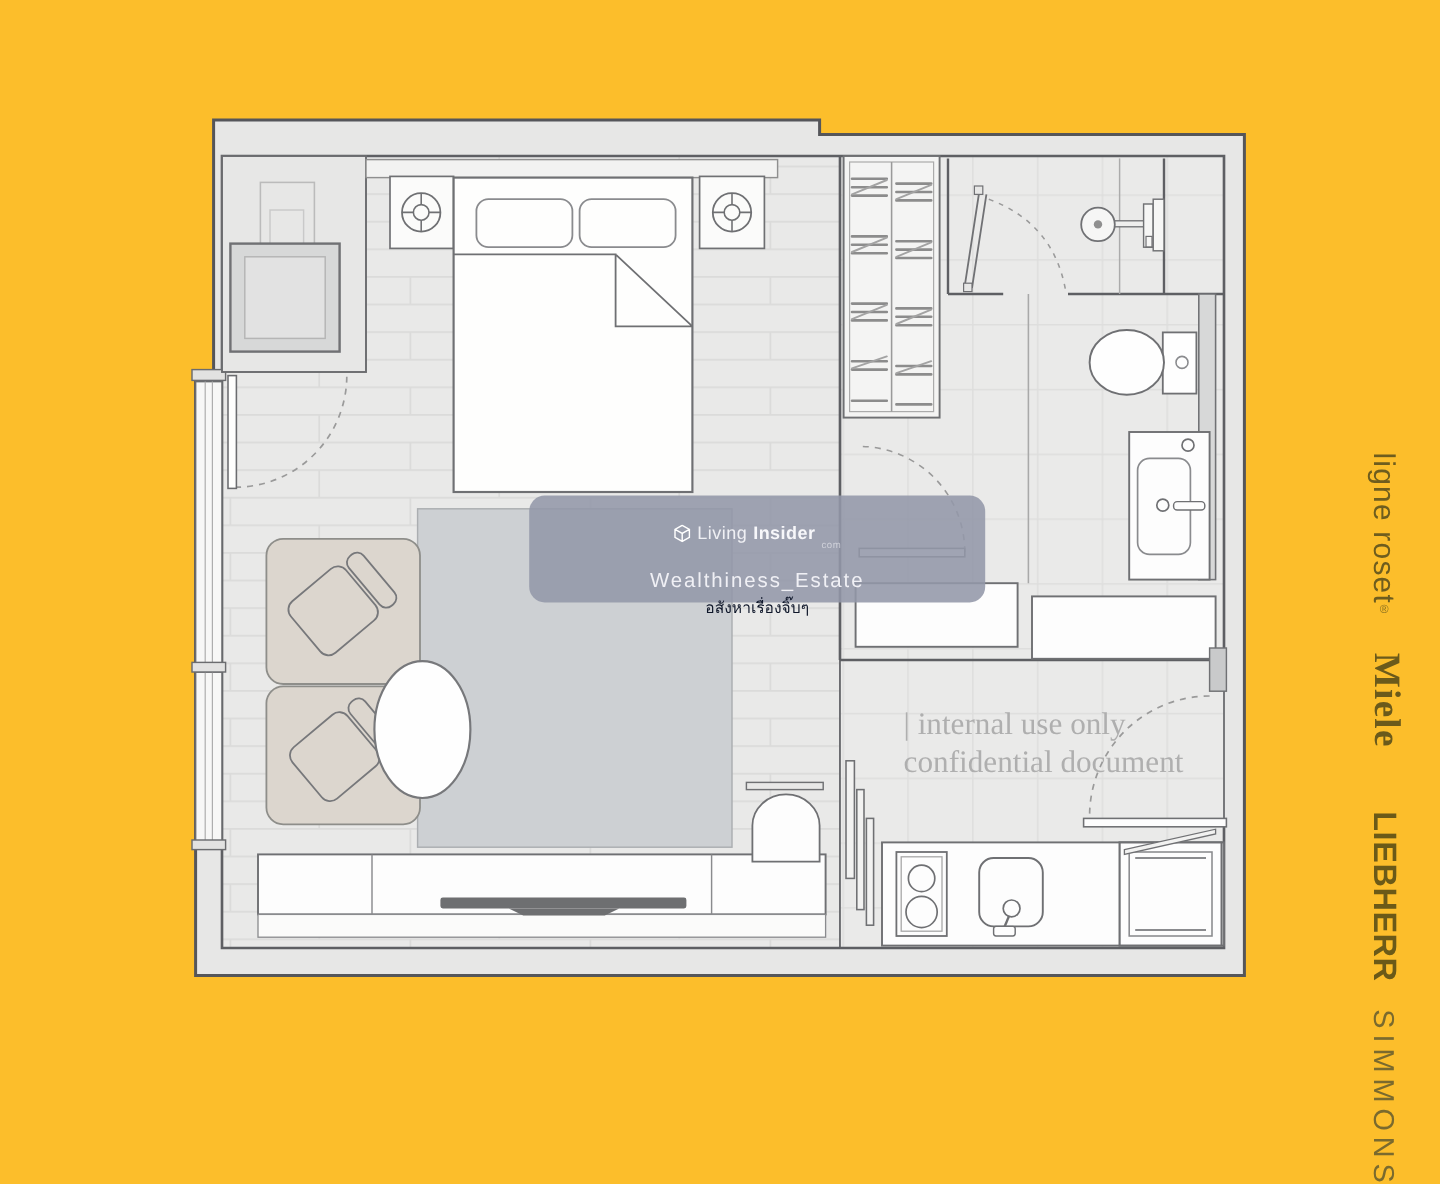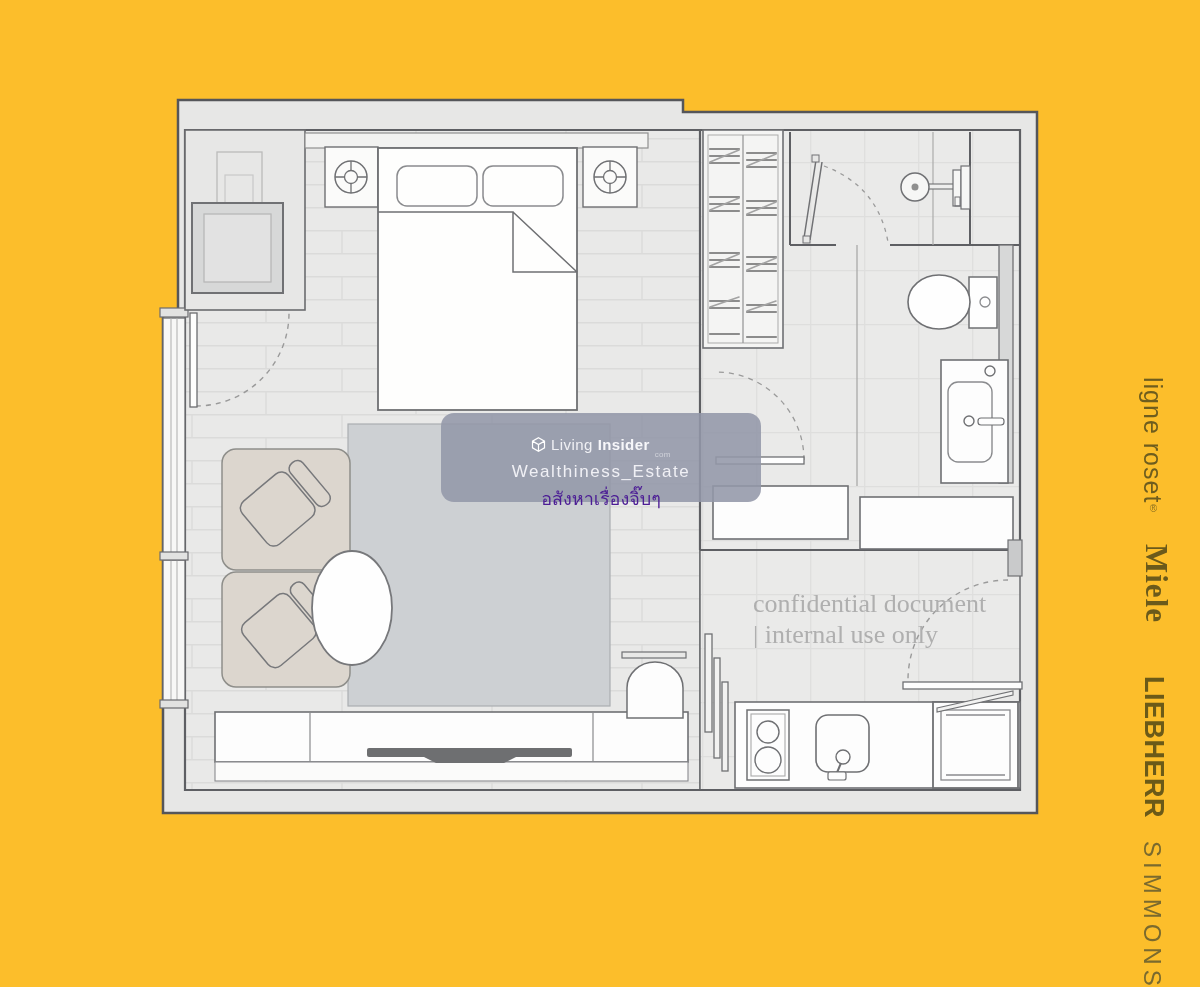--- a/index.html
+++ b/index.html
@@ -6,30 +6,30 @@
   body{
     width:1200px;height:987px;position:relative;overflow:hidden;
     background:#FCBE2B;
     font-family:"Liberation Sans",sans-serif;
   }
   .stage{position:absolute;inset:0;width:1200px;height:987px;}
   svg.plan{position:absolute;left:0;top:0;}
 
   
   .watermark{
-    position:absolute;left:441px;top:413px;width:320px;height:89px;
+    position:absolute;left:441px;top:413px;width:380px;height:89px;
     background:rgba(147,151,169,0.88);
     border-radius:13px;color:#F7F7FA;text-align:center;
   }
   .wm-line1{margin-top:15px;font-size:15px;letter-spacing:.4px;display:flex;align-items:center;justify-content:center;gap:5px;}
   .wm-light{font-weight:400;opacity:.92;}
   .wm-bold{font-weight:700;text-align:center;}
   .wm-dom{font-size:8px;opacity:.55;align-self:flex-end;margin-bottom:1px;margin-top:22px;}
-  .wm-line2{font-size:17px;letter-spacing:1.6px;margin-top:2px;color:#F0F0F5;}
-  .wm-line3{font-size:18px;margin-top:2px;color:#4c1d95;}
+  .wm-line2{font-size:17px;letter-spacing:1.6px;margin-top:14px;color:#F0F0F5;}
+  .wm-line3{font-size:13px;margin-top:2px;color:#0f172a;}
 
   
   .confidential{
     position:absolute;left:753px;top:588px;
     font-family:"Liberation Serif",serif;font-size:26px;line-height:1.2;
     color:#AFAFAF;white-space:nowrap;
   }
 
   
   .brand{position:absolute;left:1138px;writing-mode:vertical-rl;text-orientation:mixed;white-space:nowrap;}
@@ -237,22 +237,22 @@
     </svg>
     <span class="wm-light">Living</span>
         <span class="wm-bold">Insider</span>
     <span class="wm-dom">com</span>
   </div>
   <div class="wm-line2">Wealthiness_Estate</div>
   <div class="wm-line3">อสังหาเรื่องจิ๊บๆ</div>
 </div>
 
 <div class="confidential">
+  <div>| internal use only</div>
   <div>confidential document</div>
-  <div>| internal use only</div>
 </div>
 
 <div class="brand brand-ligne"><span>ligne roset</span><span class="reg">®</span></div>
 <div class="brand brand-miele">Miele</div>
 <div class="brand brand-liebherr">LIEBHERR</div>
 <div class="brand brand-simmons">SIMMONS</div>
 
 </div>
 
 </body></html>

